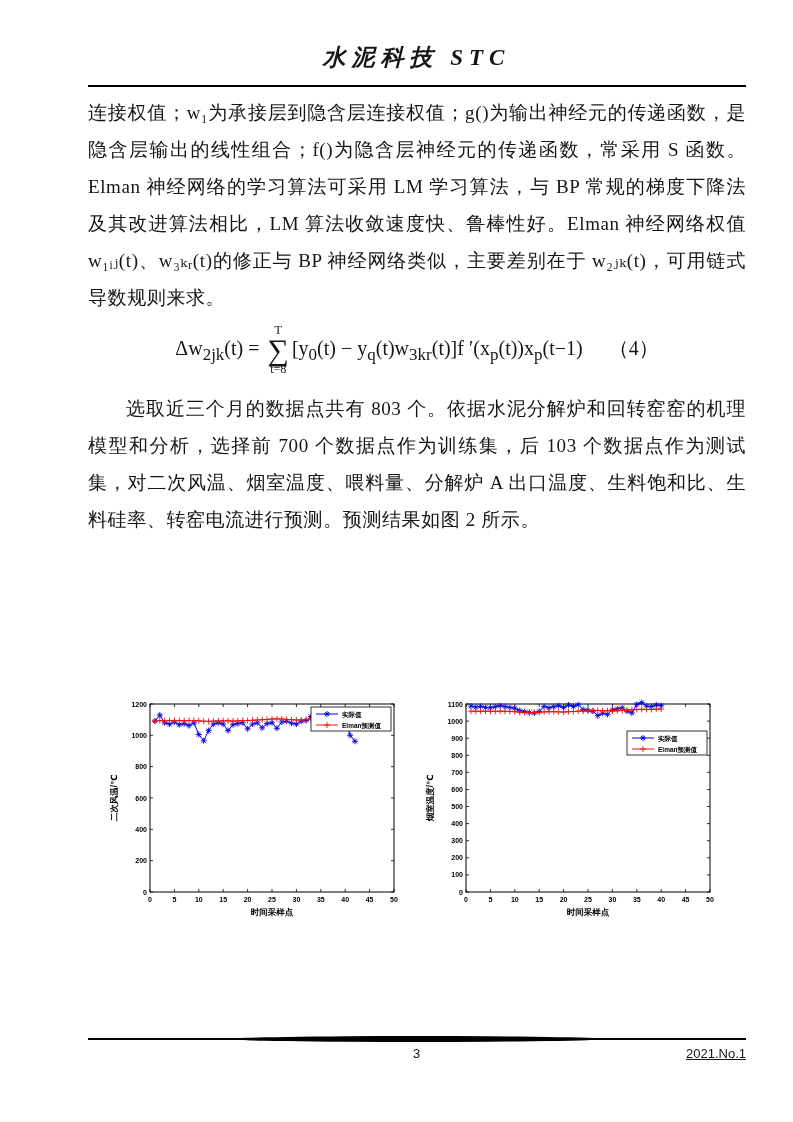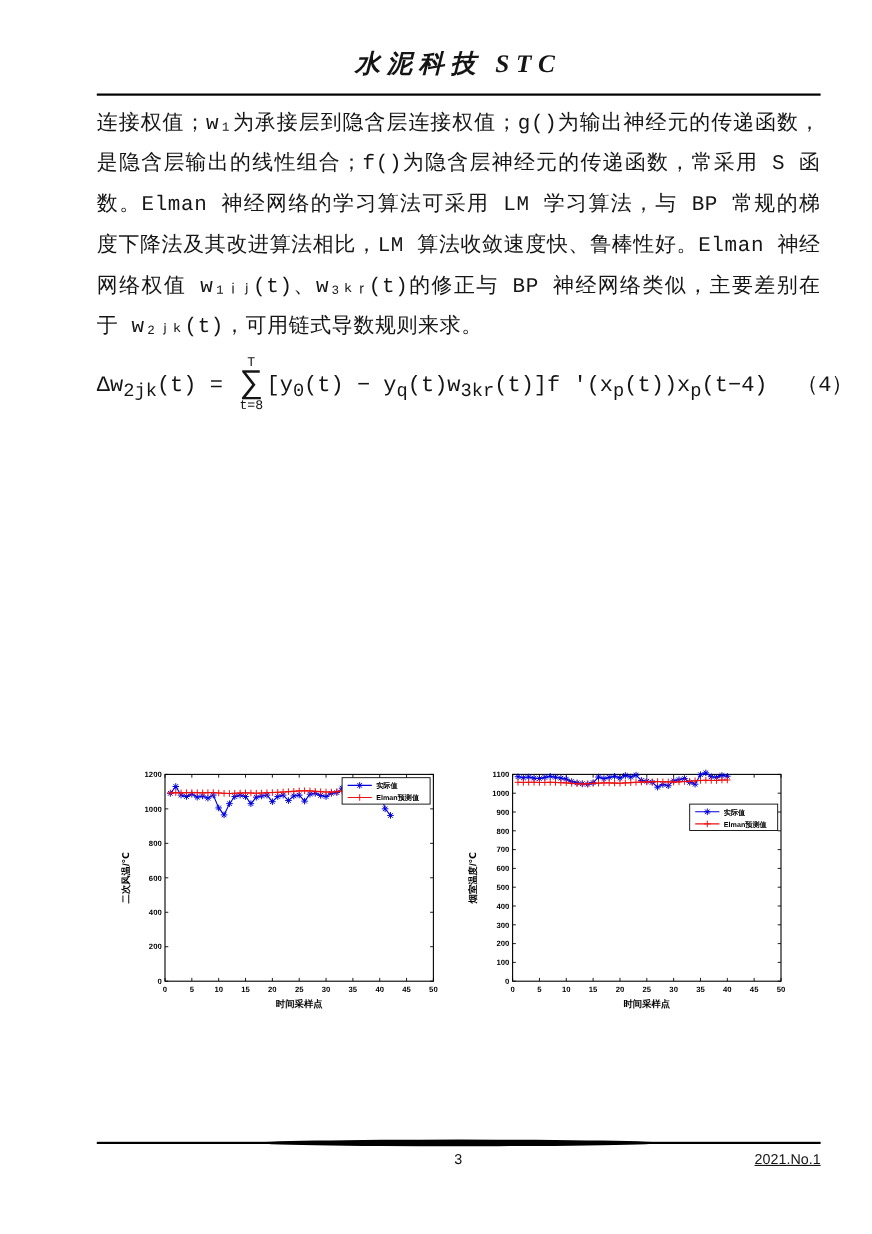--- a/index.html
+++ b/index.html
@@ -10,21 +10,21 @@
     overflow:hidden;
     margin-left:20px;
   }
   .header-title {
     position:absolute; top:42px; left:0; right:0; text-align:center;
     font-size:23px; font-weight:bold; font-style:italic; letter-spacing:6px;
   }
   .header-rule { position:absolute; top:85px; left:68px; width:658px; height:2px; background:#000; }
   .content {
     position:absolute; top:94px; left:68px; width:658px;
-    font-size:19px; line-height:37px; text-align:justify; letter-spacing:0.6px;font-family:Liberation Mono, monospace;
+    font-size:19px; line-height:37px; text-align:justify; letter-spacing:0.6px;
   }
   .content p { margin:0; }
   .para-indent { text-indent:2em; }
   #para2 { margin-top:12px; }
   #para3 { margin-top:14px; }
   .formula-wrap {
     text-align:center; margin:8px 0 4px; font-size:20px; letter-spacing:0;
     line-height:1.1; white-space:nowrap;
   }
   .f-txt { display:inline; }
@@ -63,23 +63,24 @@
   <div class="header-rule"></div>
 
   <div class="content">
     <p id="para1">连接权值；w₁为承接层到隐含层连接权值；g()为输出神经元的传递函数，是隐含层输出的线性组合；f()为隐含层神经元的传递函数，常采用 S 函数。Elman 神经网络的学习算法可采用 LM 学习算法，与 BP 常规的梯度下降法及其改进算法相比，LM 算法收敛速度快、鲁棒性好。Elman 神经网络权值 w₁ᵢⱼ(t)、w₃ₖᵣ(t)的修正与 BP 神经网络类似，主要差别在于 w₂ⱼₖ(t)，可用链式导数规则来求。</p>
 
     <div class="formula-wrap">
       <span id="eq-expr"><span class="f-txt">Δw</span><span class="f-sub">2jk</span><span class="f-txt">(t) = </span><span class="sum">
             <span class="sum-top">T</span>
             <span class="sum-sigma">∑</span>
             <span class="sum-bot">t=8</span>
-          </span><span class="f-txt">[y</span><span class="f-sub">0</span><span class="f-txt">(t) − y</span><span class="f-sub">q</span><span class="f-txt">(t)w</span><span class="f-sub">3kr</span><span class="f-txt">(t)]f ′(x</span><span class="f-sub">p</span><span class="f-txt">(t))x</span><span class="f-sub">p</span><span class="f-txt">(t−4)</span></span><span class="eq-no">（4）</span>
+          </span><span class="f-txt">[y</span><span class="f-sub">0</span><span class="f-txt">(t) − y</span><span class="f-sub">q</span><span class="f-txt">(t)w</span><span class="f-sub">3kr</span><span class="f-txt">(t)]f ′(x</span><span class="f-sub">p</span><span class="f-txt">(t))x</span><span class="f-sub">p</span><span class="f-txt">(t−1)</span></span><span class="eq-no">（4）</span>
     </div>
 
+    <p id="para3" class="para-indent">选取近三个月的数据点共有 803 个。依据水泥分解炉和回转窑窑的机理模型和分析，选择前 700 个数据点作为训练集，后 103 个数据点作为测试集，对二次风温、烟室温度、喂料量、分解炉 A 出口温度、生料饱和比、生料硅率、转窑电流进行预测。预测结果如图 2 所示。</p>
   </div>
 
   <div class="figure-row">
     <svg width="300" height="232" viewBox="0 0 300 232">
         <rect x="44" y="10" width="244" height="188" fill="none" stroke="#000" stroke-width="1"></rect>
         <line x1="44" y1="198" x2="44" y2="195" stroke="#000" stroke-width="0.8"></line>
         <line x1="44" y1="10" x2="44" y2="13" stroke="#000" stroke-width="0.8"></line>
         <text x="44" y="208" text-anchor="middle" font-size="7" font-weight="bold">0</text>
         <line x1="68.4" y1="198" x2="68.4" y2="195" stroke="#000" stroke-width="0.8"></line>
         <line x1="68.4" y1="10" x2="68.4" y2="13" stroke="#000" stroke-width="0.8"></line>

